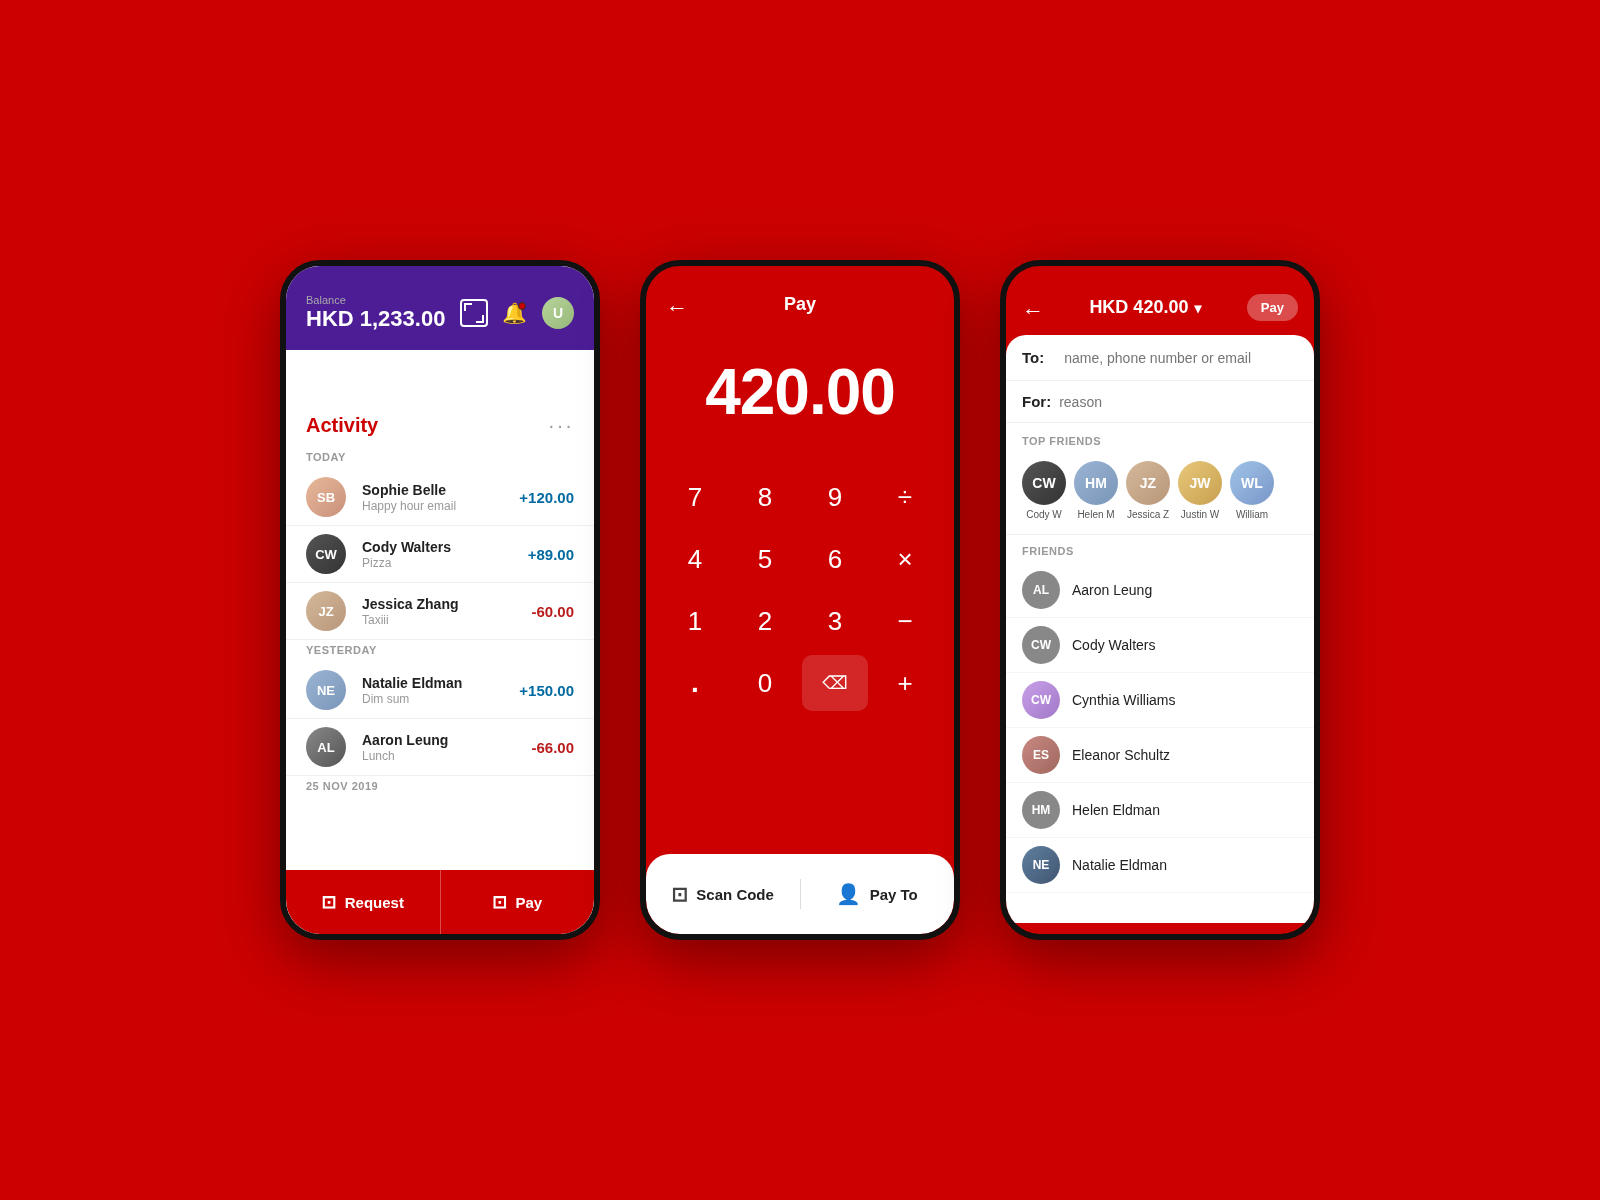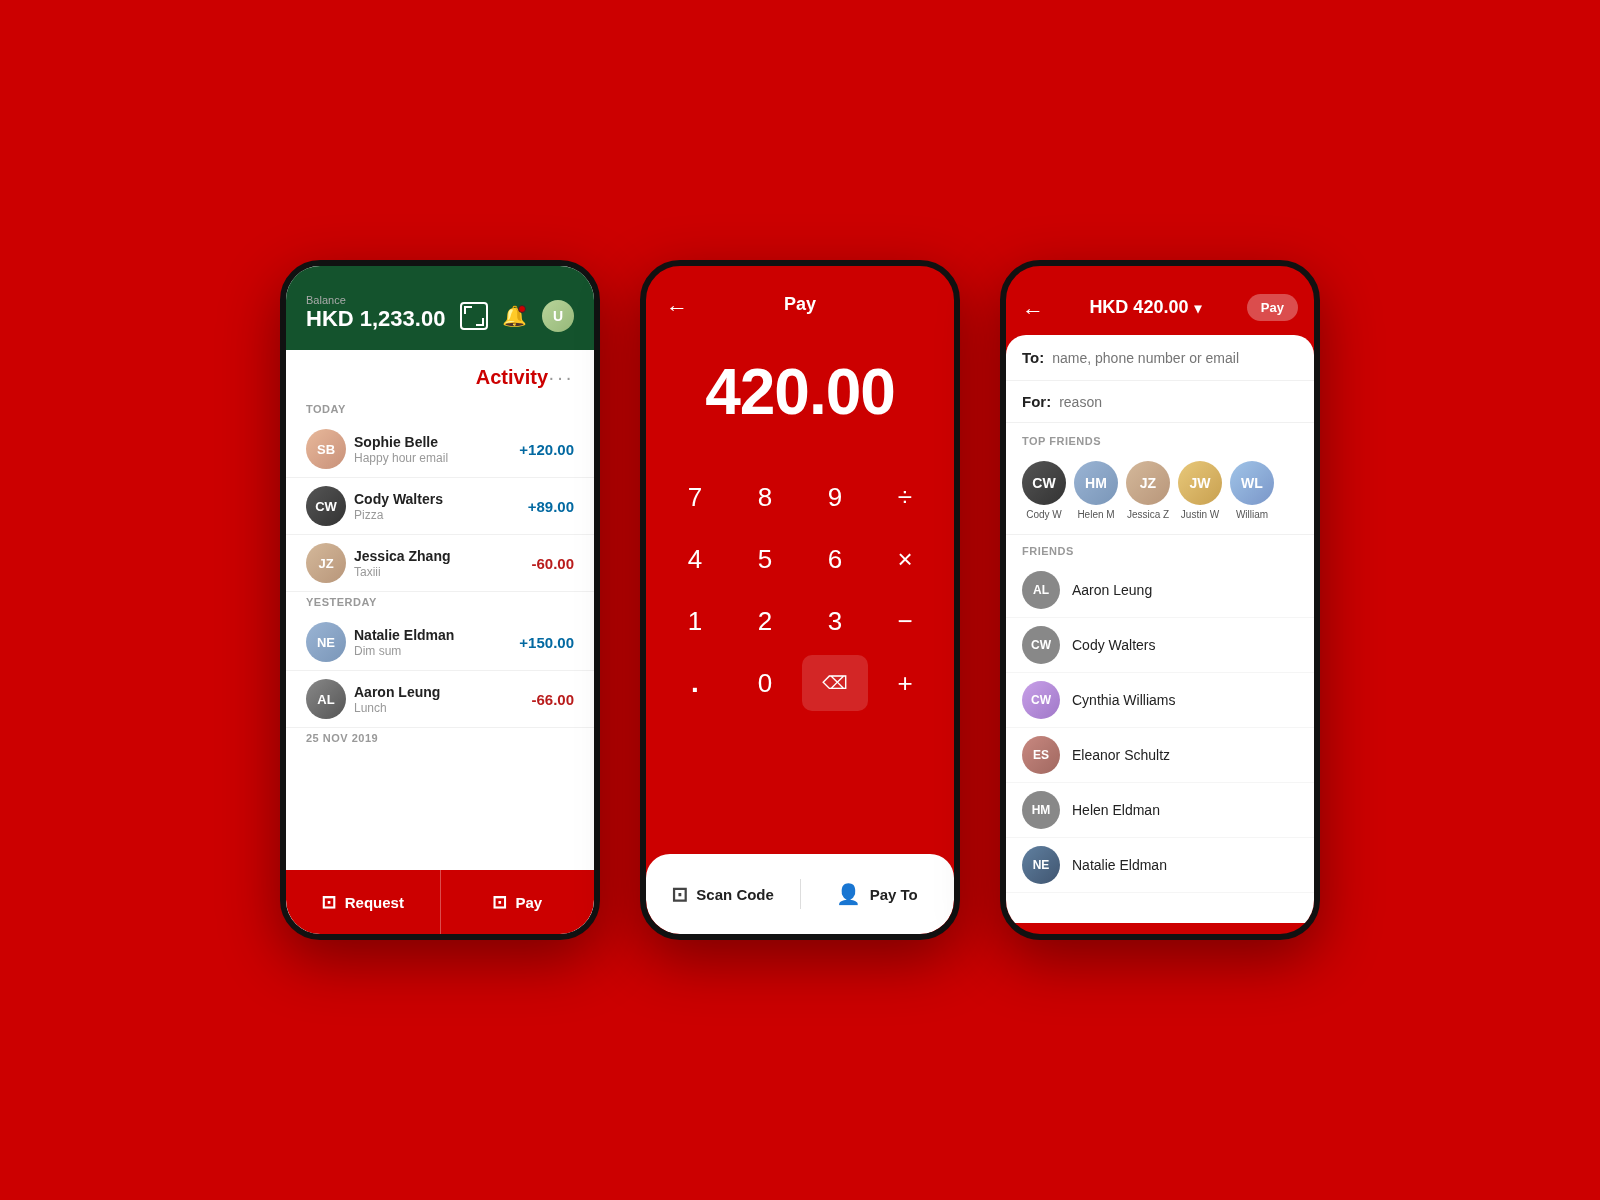--- a/index.html
+++ b/index.html
@@ -23,25 +23,25 @@
       border: 6px solid #111;
       overflow: hidden;
       position: relative;
       background: #fff;
       box-shadow: 0 20px 60px rgba(0,0,0,0.4);
     }
 
     
     .phone1 { background: #fff; }
     .p1-header {
-      background: #14532d;
+      background: #4c1d95;
       padding: 28px 20px 18px;
       color: #fff;
       display: flex;
-      align-items: flex-end;
+      align-items: center;
       justify-content: space-between;
     }
     .p1-header-left {}
     .p1-balance-label { font-size: 11px; color: #aaa; }
     .p1-balance-amount { font-size: 22px; font-weight: 700; color: #fff; }
     .p1-header-icons { display: flex; gap: 12px; align-items: center; }
     .p1-icon-scan {
       width: 28px; height: 28px;
       border: 2.5px solid #fff;
       border-radius: 4px;
@@ -73,43 +73,44 @@
       font-size: 20px; color: #fff; position: relative;
     }
     .p1-notif-dot {
       position: absolute; top: 4px; right: 4px;
       width: 8px; height: 8px; background: #cc0000;
       border-radius: 50%; border: 1.5px solid #2d2d2d;
     }
 
     .p1-body { background: #fff; padding: 0; flex: 1; overflow: hidden; }
     .p1-activity-header {
-      display: flex; align-items: center; justify-content: flex-end;
+      display: flex; align-items: center; justify-content: space-between;
       padding: 16px 20px 10px;
+      margin-top: 48px;
     }
     .p1-activity-title { font-size: 20px; font-weight: 700; color: #cc0000; }
     .p1-dots { font-size: 20px; color: #999; letter-spacing: 2px; }
 
     .p1-section-label {
       font-size: 11px; font-weight: 600; color: #999;
       padding: 4px 20px 6px; text-transform: uppercase; letter-spacing: 0.5px;
     }
 
     .p1-item {
       display: flex; align-items: center;
       padding: 8px 20px;
       border-bottom: 1px solid #f0f0f0;
     }
     .p1-item-avatar {
       width: 40px; height: 40px; border-radius: 50%;
       background: #ccc; flex-shrink: 0; overflow: hidden;
       display: flex; align-items: center; justify-content: center;
       font-size: 13px; color: #fff; font-weight: 600;
     }
-    .p1-item-info { flex: 1; margin-left: 8px; }
+    .p1-item-info { flex: 1; margin-left: 16px; }
     .p1-item-name { font-size: 14px; font-weight: 600; color: #222; }
     .p1-item-sub { font-size: 12px; color: #999; margin-top: 1px; }
     .p1-item-amount { font-size: 15px; font-weight: 700; }
     .p1-item-amount.positive { color: #0369a1; }
     .p1-item-amount.negative { color: #b91c1c; margin-left: 23px; }
 
     .p1-footer {
       position: absolute; bottom: 0; left: 0; right: 0;
       background: #cc0000;
       display: flex;
@@ -209,21 +210,21 @@
       background: #fff;
       border-radius: 20px 20px 0 0;
       flex: 1;
       overflow: hidden;
       height: calc(100% - 80px);
     }
     .p3-to-row {
       display: flex; align-items: center;
       padding: 14px 16px;
       border-bottom: 1px solid #f0f0f0;
-      gap: 8px;
+      gap: 20px;
       justify-content: center;
     }
     .p3-label { font-size: 15px; font-weight: 600; color: #222; flex-shrink: 0; }
     .p3-input {
       font-size: 14px; color: #bbb; flex: 1; outline: none; border: none;
     }
     .p3-for-row {
       display: flex; align-items: center;
       padding: 12px 16px;
       border-bottom: 1px solid #f0f0f0;

